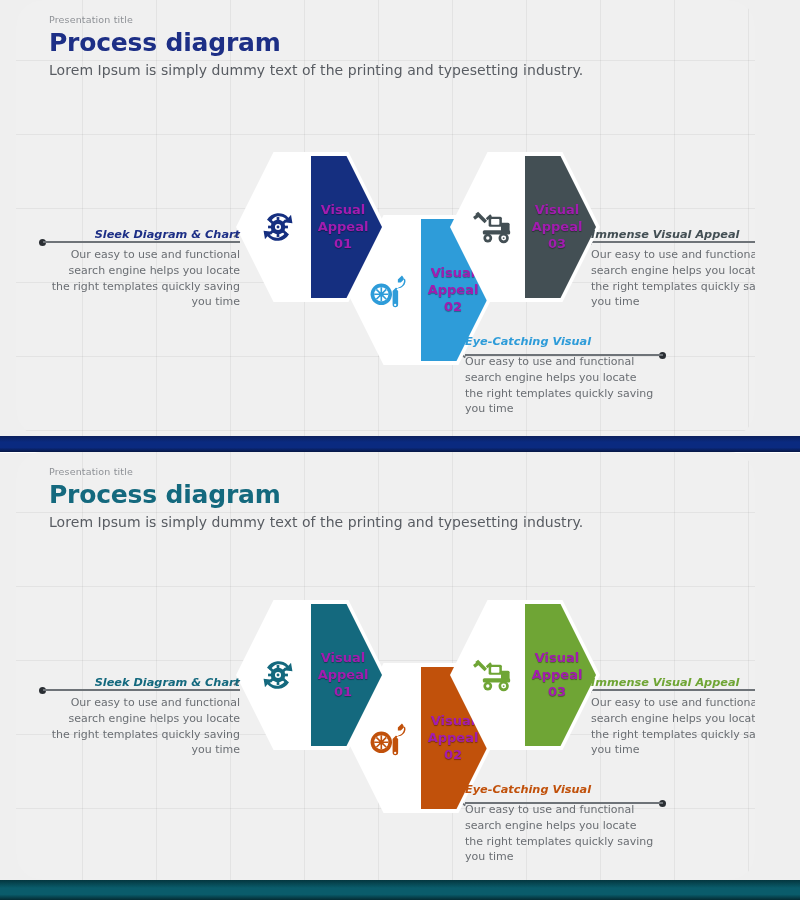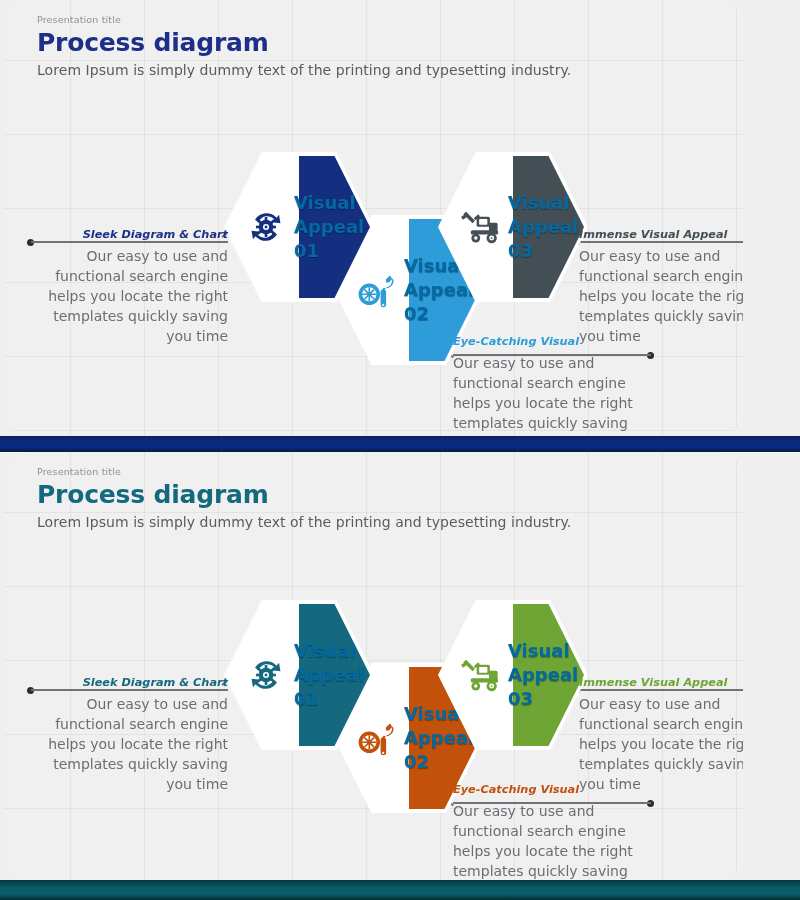--- a/index.html
+++ b/index.html
@@ -4,21 +4,21 @@
 <style>
   html,body{margin:0;padding:0;}
   body{
     width:800px;height:900px;
     font-family:"DejaVu Sans", sans-serif;
     background:#efefef;
     overflow:hidden;
     position:relative;
   }
   .slide{
-    position:absolute;left:4px;width:739px;
+    position:absolute;left:16px;width:739px;
     background-color:#f0f0f0;
     background-image:
       linear-gradient(to right, rgba(0,0,0,0.055) 1px, transparent 1px),
       linear-gradient(to bottom, rgba(0,0,0,0.055) 1px, transparent 1px);
     background-size:74px 74px;
     background-position:-8px -14px;
     overflow:hidden;
     border-radius:26px;
   }
   #slide1{top:0;height:436px;}
@@ -53,30 +53,30 @@
   }
   .hex-left{position:absolute;left:0;top:0;width:50%;height:100%;background:#ffffff;}
   .hex-right{position:absolute;right:0;top:0;width:50%;height:100%;}
   .hex-icon{
     position:absolute;left:8px;top:50%;transform:translateY(-50%);
     width:60px;height:56px;display:flex;align-items:center;justify-content:center;
   }
   .hex-icon svg{width:46px;height:44px;display:block;}
   .hex-text{
     position:absolute;right:6px;top:50%;transform:translateY(-50%);
-    width:74px;color:#0369a1;
-    font-size:18px;font-weight:bold;line-height:1.32;
+    width:74px;text-align:center;color:#a21caf;
+    font-size:13px;font-weight:bold;line-height:1.32;
     text-shadow:0 1px 1px rgba(0,0,0,.35);
   }
   .hex-text .num{display:block;}
 
   
   .callout{position:absolute;width:192px;}
   .callout .ttl{font-size:11.3px;font-weight:bold;line-height:1.1;margin-bottom:1px;white-space:nowrap;font-style:italic;}
-  .callout .body{font-size:14px;color:#6a6e73;line-height:1.42;}
+  .callout .body{font-size:11px;color:#6a6e73;line-height:1.42;}
   .callout.right-al .ttl, .callout.right-al .body{text-align:right;}
   .callout.left-al .ttl, .callout.left-al .body{text-align:left;}
 
   .leader{position:absolute;height:2px;background:#6e7378;}
   .dot{position:absolute;width:7px;height:7px;border-radius:50%;background:#2a2e33;}
   .diag{position:absolute;width:22px;height:2px;background:#6e7378;}
 </style>
 </head>
 <body>
 

